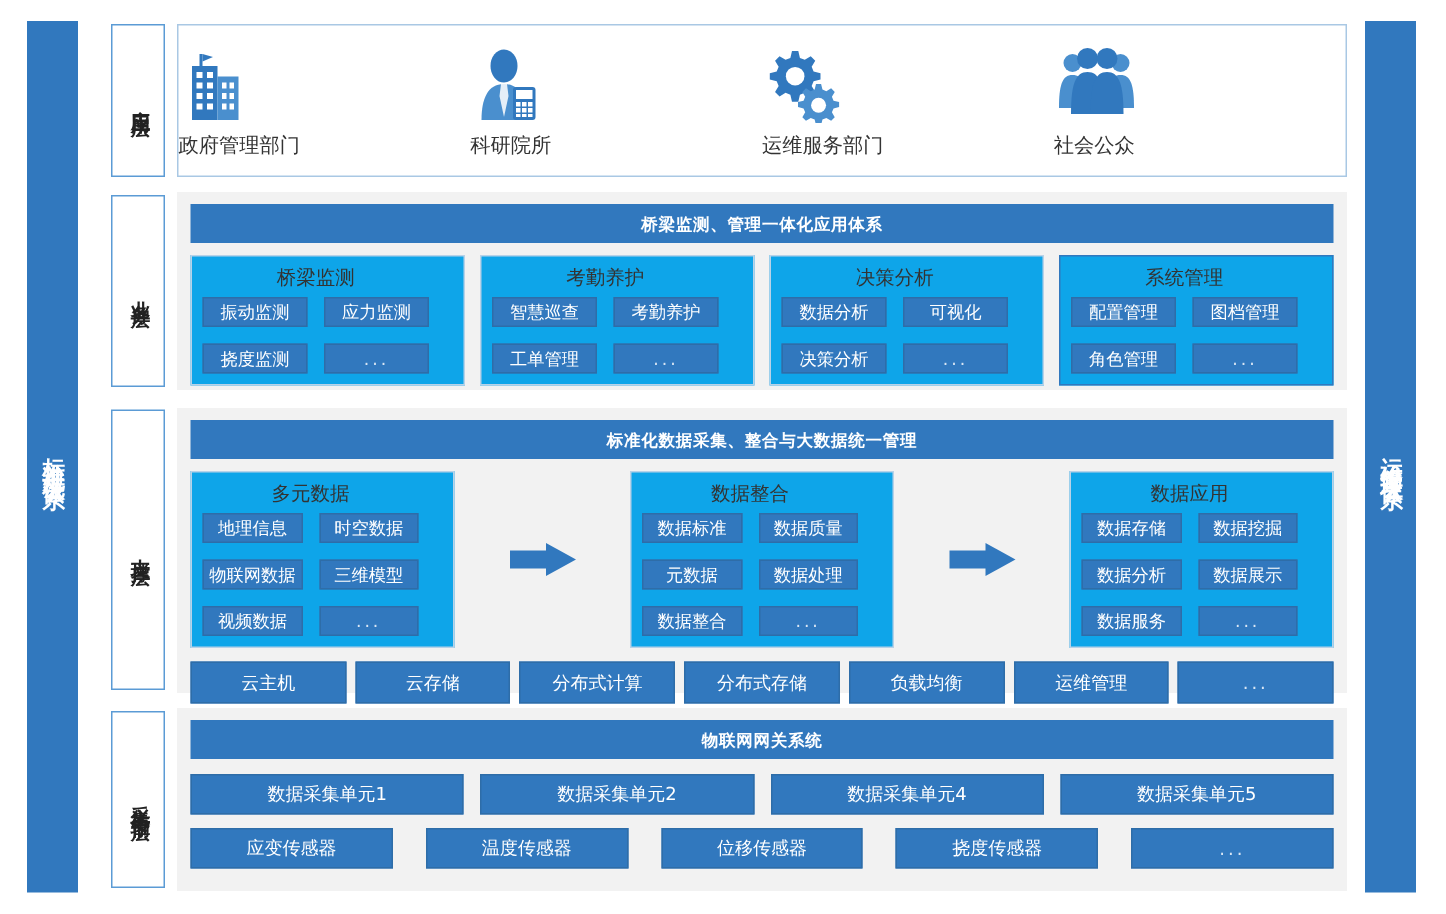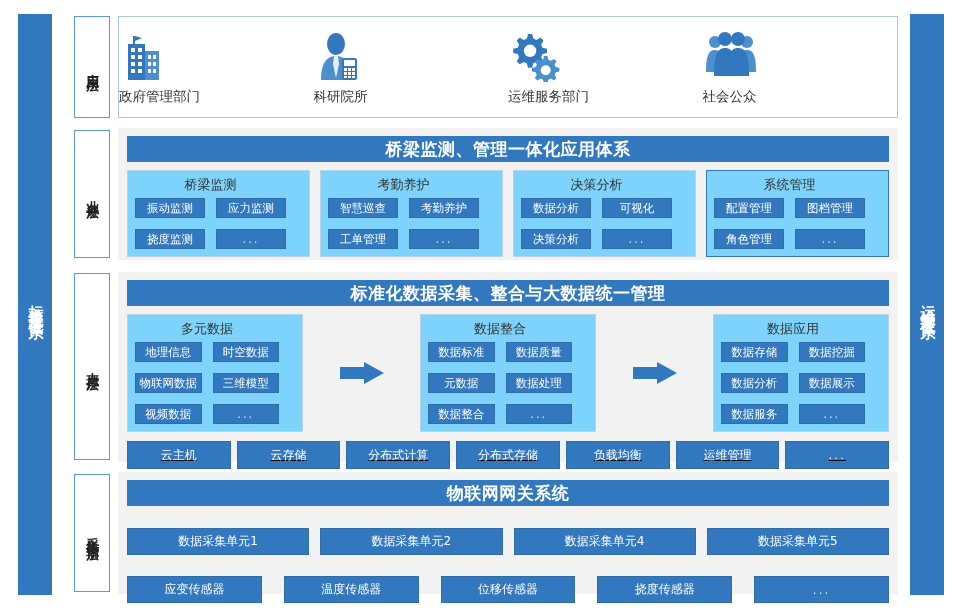--- a/index.html
+++ b/index.html
@@ -100,31 +100,31 @@
   .actor .cap {
     font-size: 13.5px;
     color: #333333;
   }
 
   
   .band-title {
     height: 26px;
     background: #3178be;
     color: #ffffff;
-    font-size: 17px;
+    font-size: 11px;
     font-weight: bold;
     display: flex;
     align-items: center;
     justify-content: center;
     letter-spacing: 0.5px;
   }
 
   
   .group {
-    background: #7dd3fc;
+    background: #0ea5e9;
     border: 1.2px solid #b8d2e8;
     box-sizing: border-box;
     padding: 4px 23px 7px 7px;
     display: flex;
     flex-direction: column;
   }
   .group.strong { border: 1.6px solid #3178be; }
   .group-cap {
     text-align: center;
     font-size: 13px;
@@ -187,21 +187,20 @@
     width: 0; height: 0;
     border-top: 11px solid transparent;
     border-bottom: 11px solid transparent;
     border-left: 20px solid #3178be;
   }
 
   
   .wide-row {
     display: flex;
     gap: 6px;
-    text-decoration: underline;
   }
   .wide-chip {
     flex: 1;
     background: #3178be;
     border: 1px solid #2e6da8;
     color: #ffffff;
     font-size: 12px;
     height: 28px;
     display: flex;
     align-items: center;
@@ -221,21 +220,20 @@
     background: #3178be;
     border: 1px solid #2e6da8;
     color: #ffffff;
     font-size: 12px;
     height: 27px;
     display: flex;
     align-items: center;
     justify-content: center;
     box-sizing: border-box;
     white-space: nowrap;
-    margin-top: 12px;
   }
   .collect-chip.ellipsis { color: #d9e6f4; letter-spacing: 2px; }
 
   svg { display: block; }
 </style>
 </head>
 <body>
 
 <div id="root">
 

